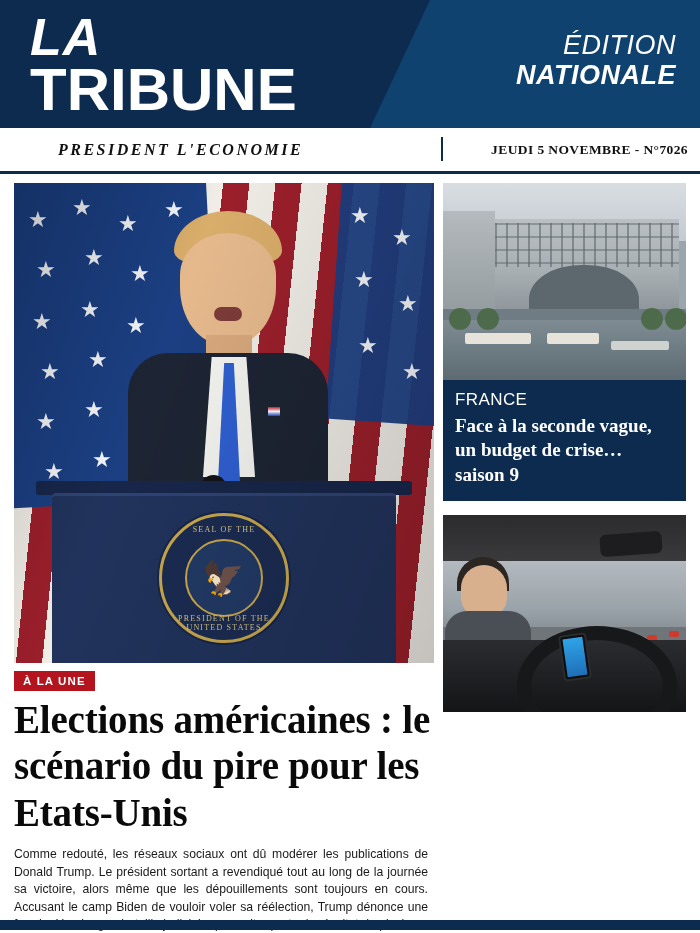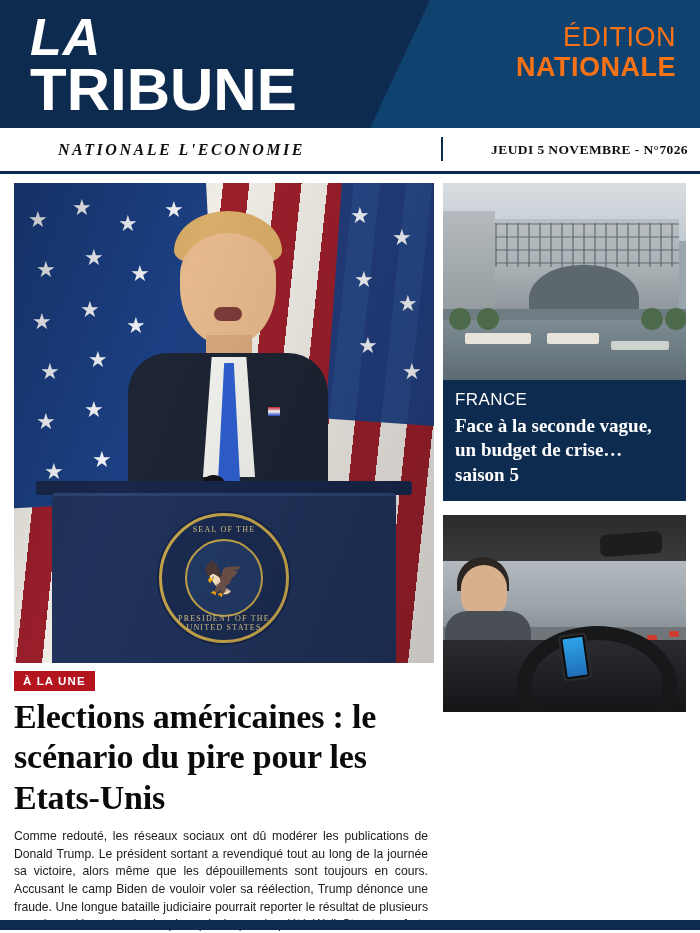--- a/index.html
+++ b/index.html
@@ -49,24 +49,25 @@
     font-style: italic;
   }
   .logo-tribune {
     font-size: 60px;
     display: block;
     letter-spacing: 0px;
   }
   .edition {
     position: absolute;
     right: 24px;
-    top: 22px;
+    top: 30px;
     text-align: right;
-    color: #f97316;
+    color: #ffffff;
     line-height: 1.12;
+    font-style: italic;
   }
   .edition-line1 {
     font-size: 27px;
     font-weight: normal;
     letter-spacing: 0.5px;
     display: block;
   }
   .edition-line2 {
     font-size: 27px;
     font-weight: bold;
@@ -349,21 +350,21 @@
     color: #ffffff;
     font-size: 11.5px;
     font-weight: bold;
     letter-spacing: 1.1px;
     padding: 4px 9px 4px 9px;
     margin-top: 8px;
   }
   .headline {
     font-family: "Liberation Serif", serif;
     font-weight: bold;
-    font-size: 34px;
+    font-size: 39px;
     line-height: 1.19;
     margin: 6px 0 0 0;
     color: #0a0a0a;
     letter-spacing: -0.2px;
   }
   .standfirst {
     font-family: "Liberation Sans", sans-serif;
     font-size: 12.2px;
     line-height: 1.44;
     margin: 10px 0 0 0;
@@ -513,21 +514,21 @@
     <span class="logo-la">LA</span>
     <span class="logo-tribune">TRIBUNE</span>
   </div>
   <div class="edition">
     <span class="edition-line1">ÉDITION</span>
     <span class="edition-line2">NATIONALE</span>
   </div>
 </div>
 
 <div class="subheader">
-  <div class="tagline">NATIONALE L'ECONOMIE</div>
+  <div class="tagline">PRESIDENT L'ECONOMIE</div>
   <div class="sub-sep"></div>
   <div class="issue">JEUDI 5 NOVEMBRE - N°7026</div>
 </div>
 
 <div class="content">
 
   <div class="col-left">
 
     <div class="lead-photo">
       <div class="flag-bg"></div>
@@ -605,21 +606,21 @@
         <div class="tree" style="left:6px;"></div>
         <div class="tree" style="left:34px;"></div>
         <div class="tree" style="left:198px;"></div>
         <div class="tree" style="left:222px;"></div>
         <div class="boat" style="left:22px;  width:66px;"></div>
         <div class="boat" style="left:104px; width:52px;"></div>
         <div class="boat2" style="left:168px; width:58px;"></div>
       </div>
       <div class="card-caption">
         <div class="card-kicker">FRANCE</div>
-        <div class="card-title">Face à la seconde vague, un budget de crise… saison 5</div>
+        <div class="card-title">Face à la seconde vague, un budget de crise… saison 9</div>
       </div>
     </div>
 
     <div class="card">
       <div class="card-photo">
         <div class="car-wind"></div>
         <div class="car-road"></div>
         <div class="tail-light" style="left:182px; top:118px;"></div>
         <div class="tail-light" style="left:204px; top:120px;"></div>
         <div class="tail-light" style="left:226px; top:116px;"></div>

